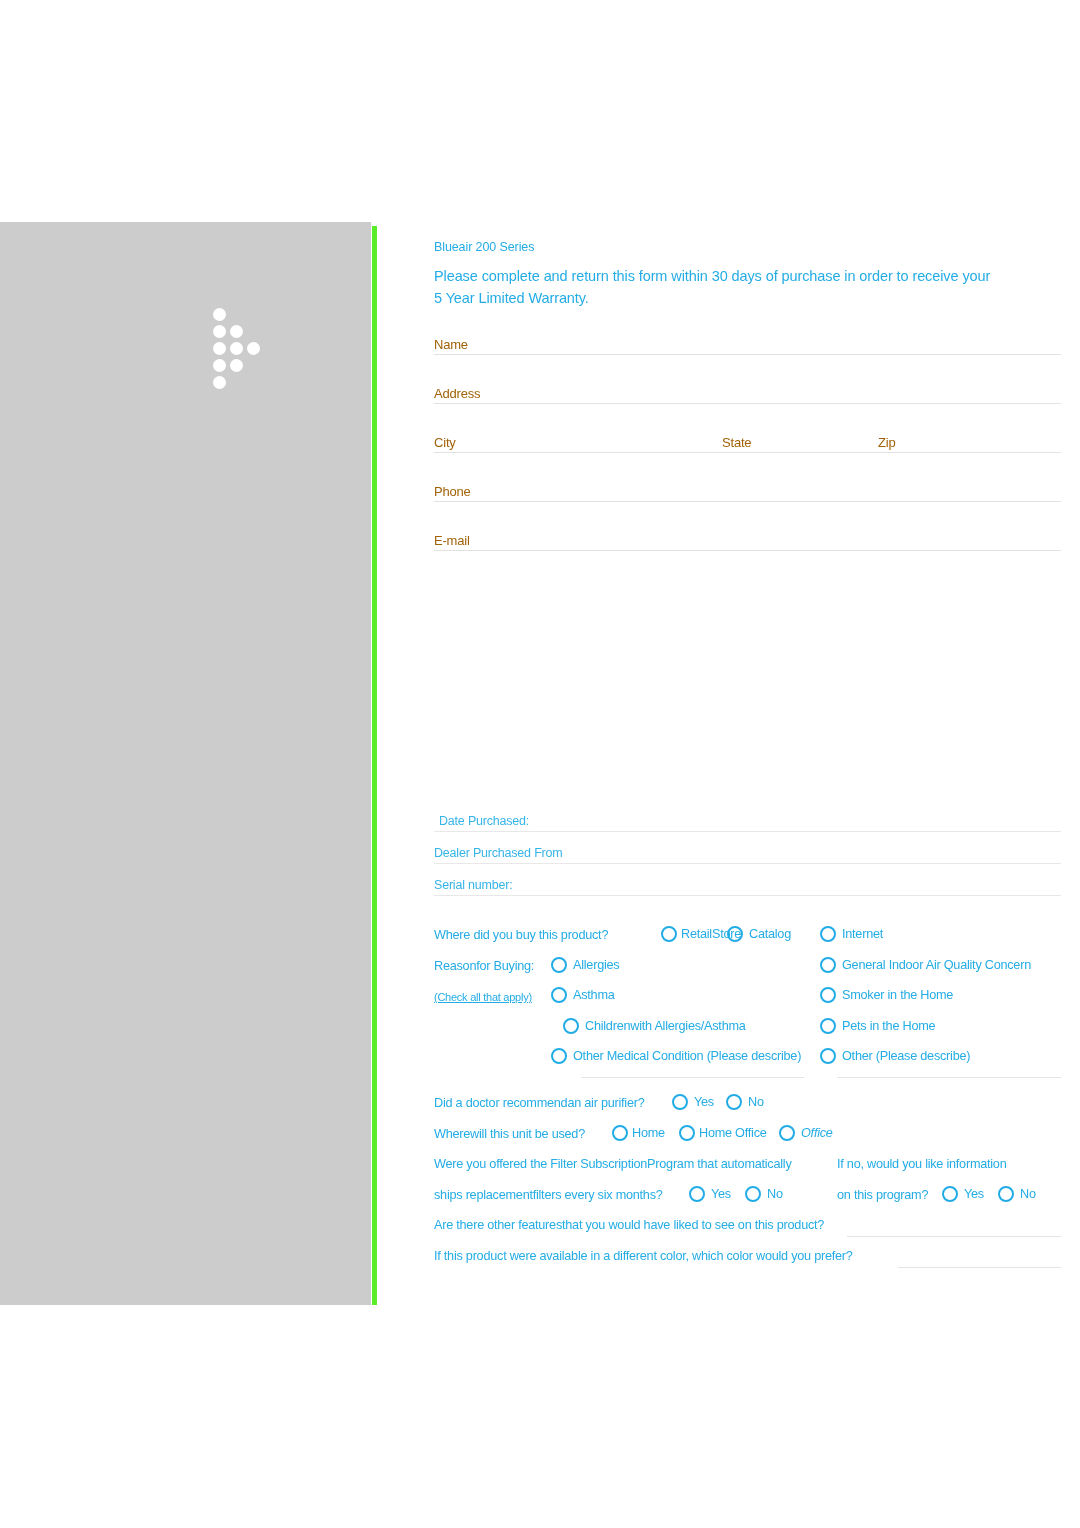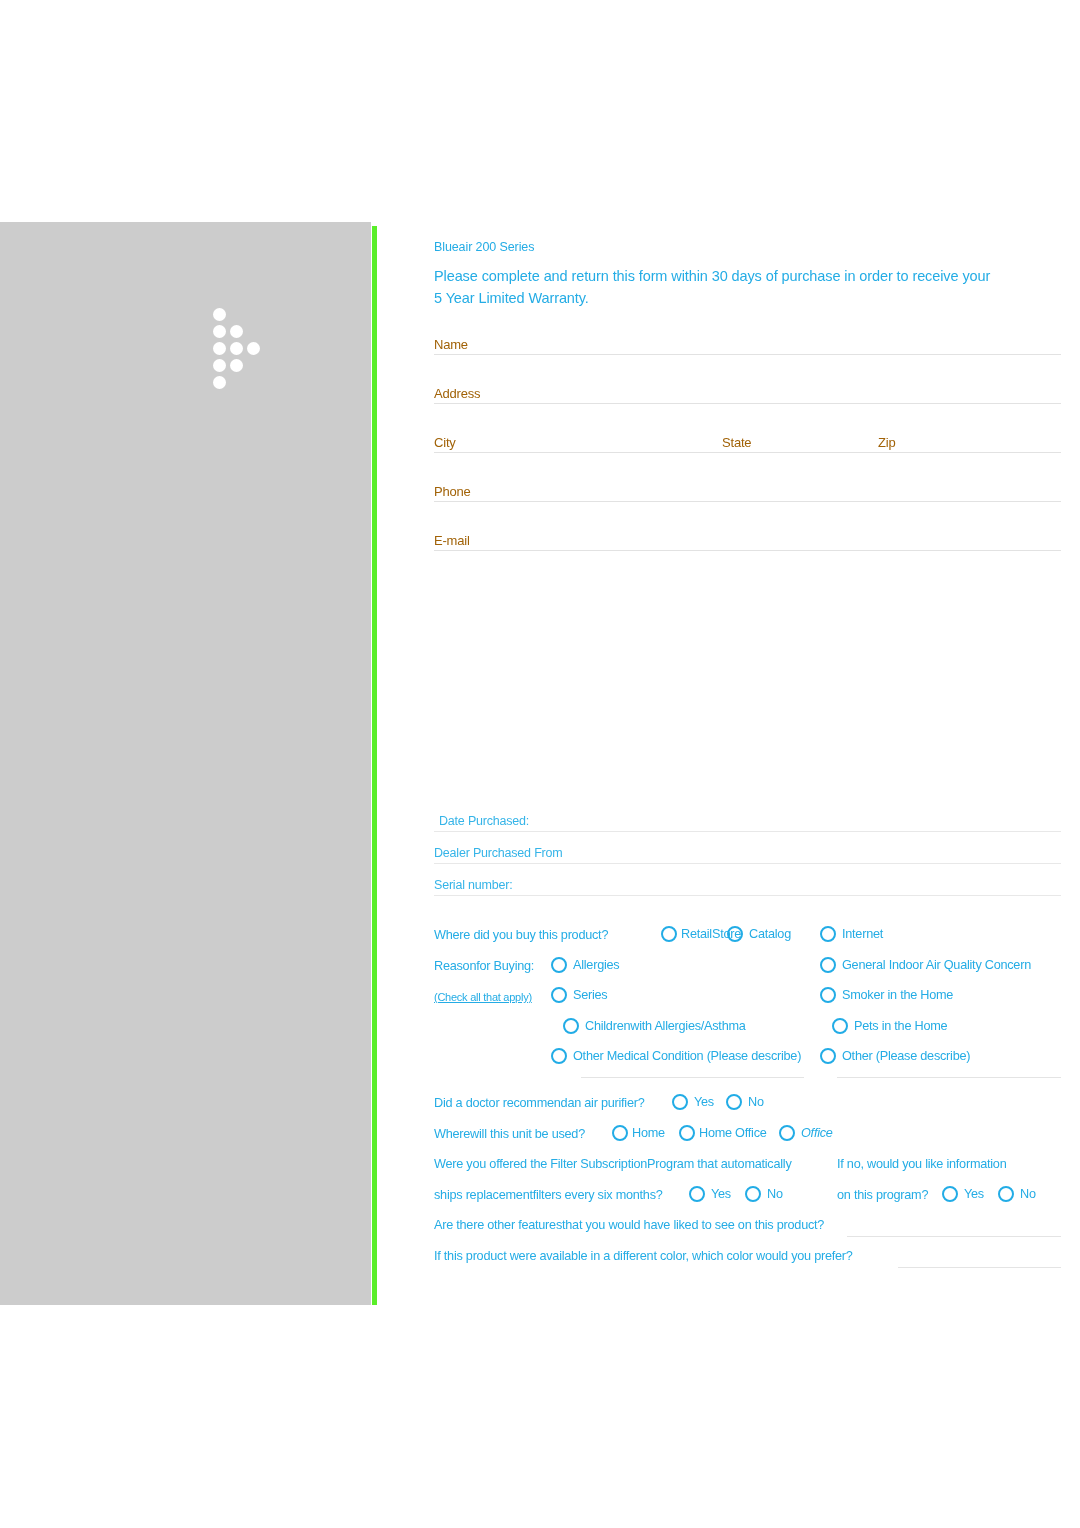--- a/index.html
+++ b/index.html
@@ -249,34 +249,34 @@
       <label class="opt" style="left:386px;">
         <span class="radio"></span>
         <span class="opt-label">General Indoor Air Quality Concern</span>
       </label>
     </div>
 
     <div class="q-row">
       <span class="q-text small" style="left:0px;">(Check all that apply)</span>
       <label class="opt" style="left:117px;">
         <span class="radio"></span>
-        <span class="opt-label">Series</span>
+        <span class="opt-label">Asthma</span>
       </label>
       <label class="opt" style="left:386px;">
         <span class="radio"></span>
         <span class="opt-label">Smoker in the Home</span>
       </label>
     </div>
 
     <div class="q-row">
       <label class="opt" style="left:117px;margin-left:12px;">
         <span class="radio"></span>
         <span class="opt-label">Childrenwith Allergies/Asthma</span>
       </label>
-      <label class="opt" style="left:386px;margin-left:12px;">
+      <label class="opt" style="left:386px;">
         <span class="radio"></span>
         <span class="opt-label">Pets in the Home</span>
       </label>
     </div>
 
     <div class="q-row" style="height:46px;">
       <label class="opt" style="left:117px;">
         <span class="radio"></span>
         <span class="opt-label">Other Medical Condition (Please describe)</span>
       </label>

